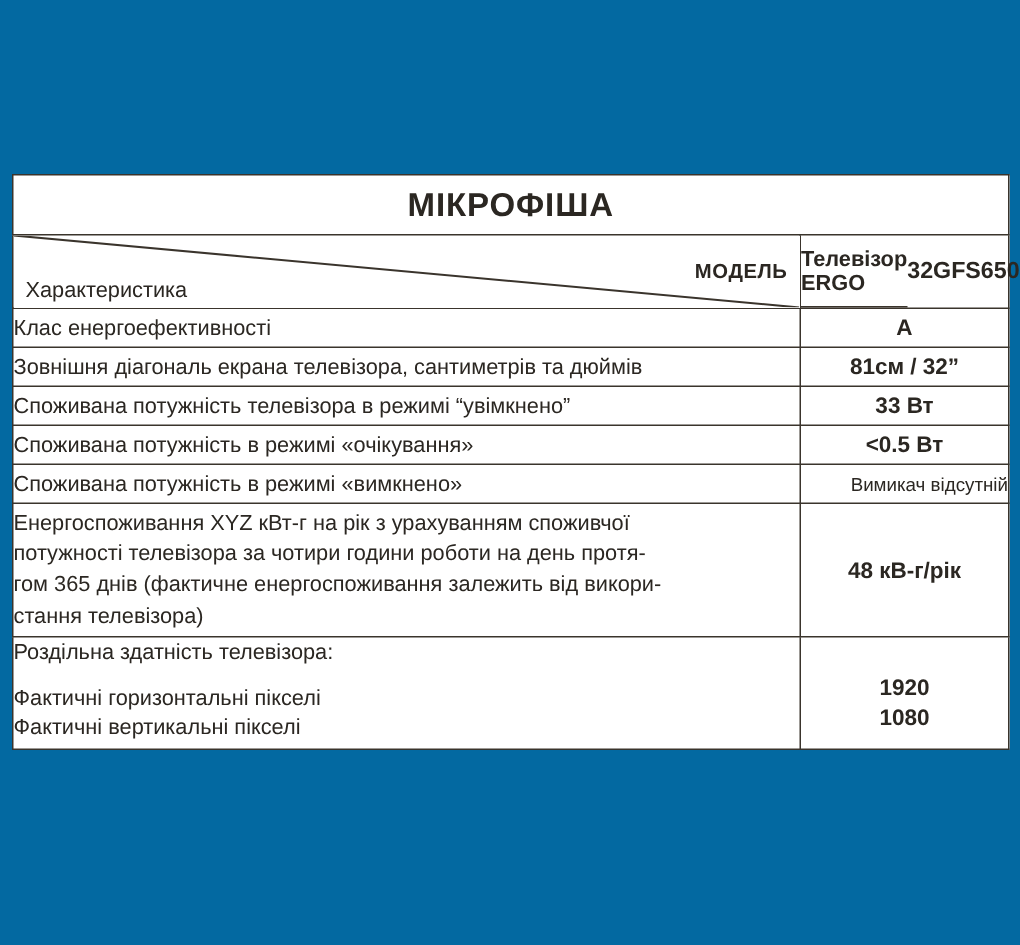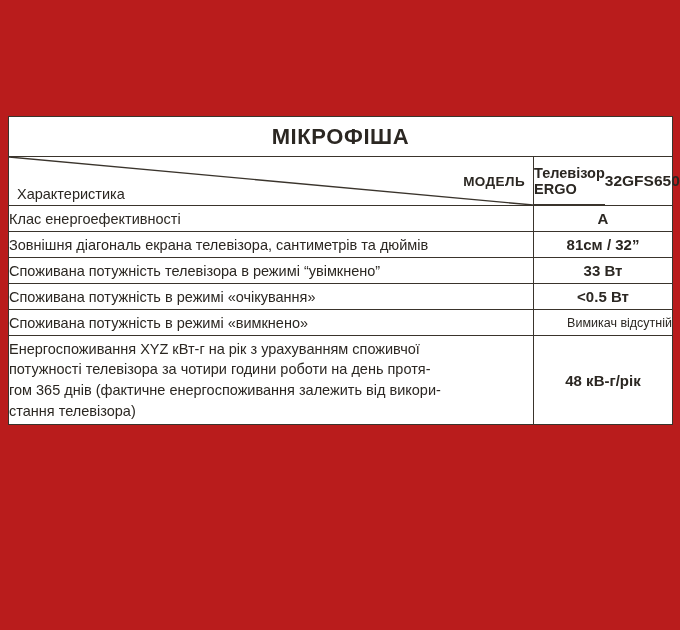--- a/index.html
+++ b/index.html
@@ -13,21 +13,21 @@
     height: 630px;
     font-family: "Liberation Sans", "DejaVu Sans", sans-serif;
     color: #2b2722;
     -webkit-font-smoothing: antialiased;
   }
 
   .page {
     position: relative;
     width: 680px;
     height: 630px;
-    background: #b91c1c;
+    background: #0369a1;
     box-sizing: border-box;
   }
 
   .microfiche-table {
     position: absolute;
     left: 8px;
     top: 116px;
     width: 664px;
     border-collapse: collapse;
     table-layout: fixed;
@@ -255,17 +255,29 @@
       <tr>
         <td class="energy-label">
           <span class="ln">Енергоспоживання XYZ  кВт-г на рік з урахуванням споживчої</span>
           <span class="ln">потужності телевізора за чотири години роботи на день протя-</span>
           <span class="ln">гом 365 днів (фактичне енергоспоживання залежить від викори-</span>
           <span class="ln">стання телевізора)</span>
         </td>
         <td class="energy-value">48 кВ-г/рік</td>
       </tr>
 
+      <tr>
+        <td class="res-label">
+          <span class="res-title">Роздільна здатність телевізора:</span>
+          <span class="res-line">Фактичні горизонтальні пікселі</span>
+          <span class="res-line">Фактичні вертикальні пікселі</span>
+        </td>
+        <td class="res-value">
+          <span class="rv-spacer">.</span>
+          <span class="rv-line">1920</span>
+          <span class="rv-line">1080</span>
+        </td>
+      </tr>
 
     </tbody>
   </table>
 
 </div>
 
 </body></html>

